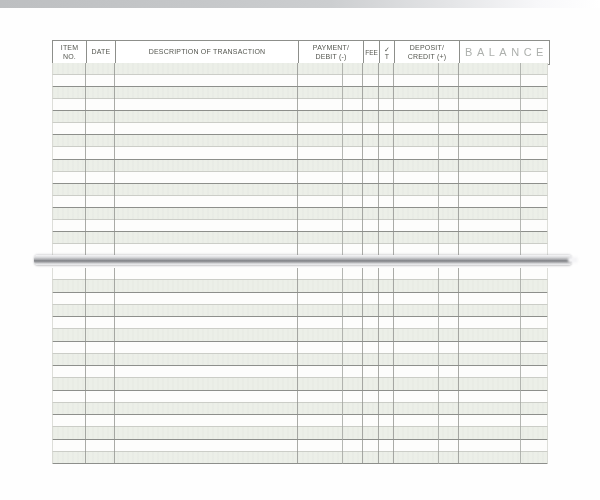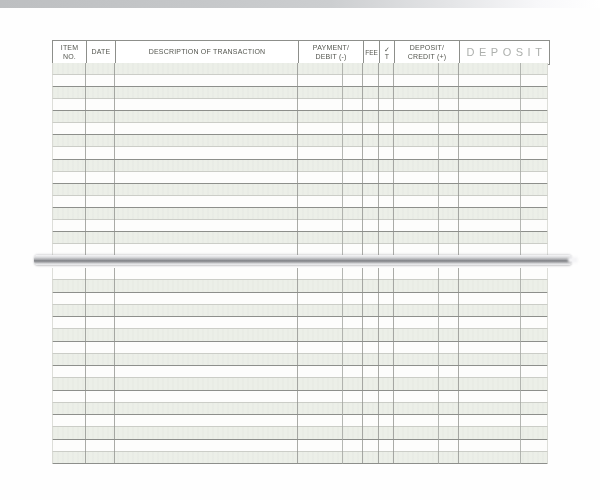--- a/index.html
+++ b/index.html
@@ -100,21 +100,21 @@
     </div>
     <div class="hcell w-chk">
       <span class="chk-glyph">✓</span>
       <span>T</span>
     </div>
     <div class="hcell w-dep">
       <span>DEPOSIT/</span>
       <span>CREDIT (+)</span>
     </div>
     <div class="hcell w-bal">
-      <span class="balance-label">DEPOSIT</span>
+      <span class="balance-label">BALANCE</span>
     </div>
   </div>
 
   <div class="ruled-body body-top" id="body-top">
       <div class="line-row shaded" style="border-bottom: 1px solid rgb(203, 205, 199);"></div>
       <div class="line-row plain" style="border-bottom: 1px solid rgb(141, 143, 139);"></div>
       <div class="line-row shaded" style="border-bottom: 1px solid rgb(203, 205, 199);"></div>
       <div class="line-row plain" style="border-bottom: 1px solid rgb(141, 143, 139);"></div>
       <div class="line-row shaded" style="border-bottom: 1px solid rgb(203, 205, 199);"></div>
       <div class="line-row plain" style="border-bottom: 1px solid rgb(141, 143, 139);"></div>

